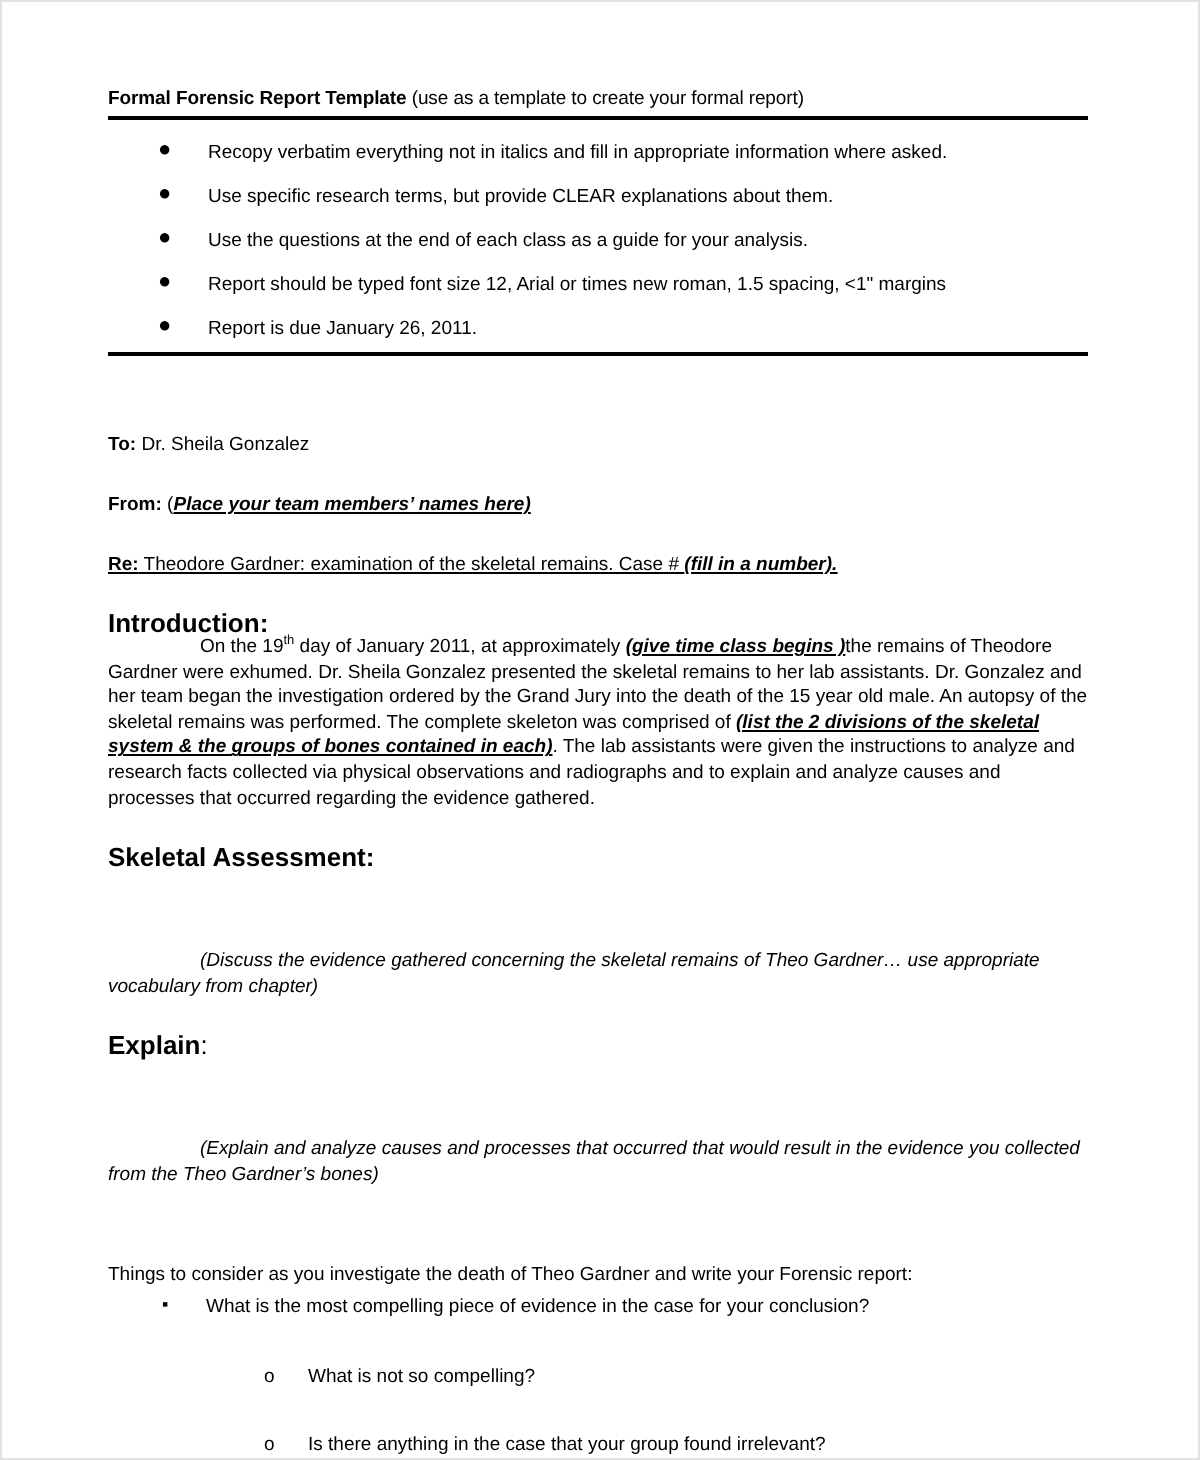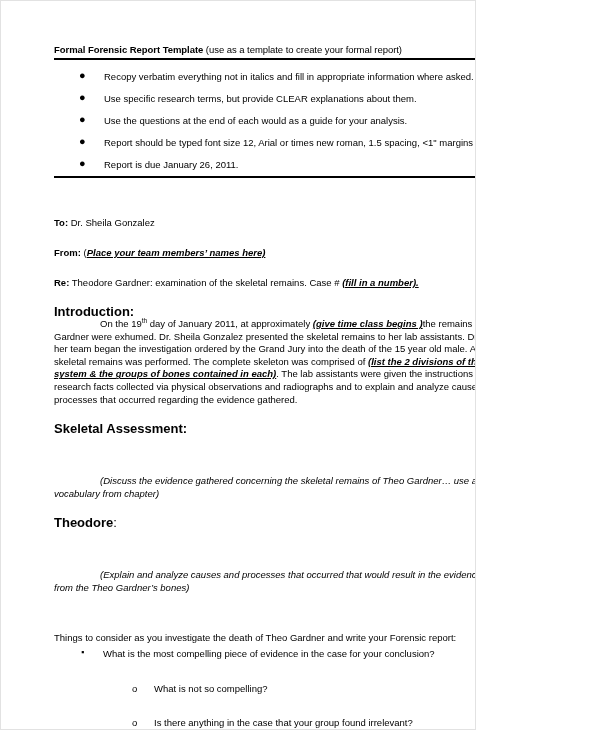--- a/index.html
+++ b/index.html
@@ -6,21 +6,21 @@
     margin: 0;
     padding: 0;
     background: #ffffff;
   }
   body {
     font-family: "Liberation Sans", sans-serif;
     color: #000000;
   }
   .page {
     position: relative;
-    width: 476px;
+    width: 600px;
     height: 730px;
     box-sizing: border-box;
     background: #ffffff;
     border: 1px solid #e2e2e2;
     overflow: hidden;
   }
   .content {
     position: absolute;
     left: 53px;
     top: 42px;
@@ -69,21 +69,21 @@
     line-height: 13px;
   }
   
   .memo-block { margin-top: 38px; }
   .memo-line {
     font-size: 9.5px;
     line-height: 13px;
     margin-bottom: 17px;
     white-space: nowrap;
   }
-  .memo-line:last-child { margin-bottom: 4px; }
+  .memo-line:last-child { margin-bottom: 4px; text-decoration: underline; }
   .lbl { font-weight: bold; }
   .bi-u {
     font-weight: bold;
     font-style: italic;
     text-decoration: underline;
   }
   
   .section { margin-top: 16px; }
   .section-head {
     font-size: 13px;
@@ -158,21 +158,21 @@
       <li>
         <span class="bullet-mark">●</span>
         <span>Recopy verbatim everything not in italics and fill in appropriate information where asked.</span>
       </li>
       <li>
         <span class="bullet-mark">●</span>
         <span>Use specific research terms, but provide CLEAR explanations about them.</span>
       </li>
       <li>
         <span class="bullet-mark">●</span>
-        <span>Use the questions at the end of each would as a guide for your analysis.</span>
+        <span>Use the questions at the end of each class as a guide for your analysis.</span>
       </li>
       <li>
         <span class="bullet-mark">●</span>
         <span>Report should be typed font size 12, Arial or times new roman, 1.5 spacing, &lt;1" margins</span>
       </li>
       <li>
         <span class="bullet-mark">●</span>
         <span>Report is due January 26, 2011.</span>
       </li>
     </ul>
@@ -194,21 +194,21 @@
       <div class="section-head">Introduction:</div>
       <div class="para indent"><span>On the 19</span><sup>th</sup><span> day of January 2011, at approximately </span><span class="bi-u">(give time class begins )</span><span>the remains of Theodore Gardner were exhumed.  Dr. Sheila Gonzalez presented the skeletal remains to her lab assistants. Dr. Gonzalez and her team began the investigation ordered by the Grand Jury into the death of the 15 year old male.  An autopsy of the skeletal remains was performed.  The complete skeleton was comprised of </span><span class="bi-u">(list the 2 divisions of the skeletal system &amp; the groups of bones contained in each)</span><span>. The lab assistants were given the instructions to analyze and research facts collected via physical observations and radiographs and to explain and analyze causes and processes that occurred regarding the evidence gathered.</span></div>
     </div>
 
     <div class="section">
       <div class="section-head">Skeletal Assessment:</div>
       <div class="para indent it">(Discuss the evidence gathered concerning the skeletal remains of Theo Gardner… use appropriate vocabulary from chapter)</div>
     </div>
 
     <div class="section">
-      <div class="section-head"><span>Theodore</span><span class="plain">:</span></div>
+      <div class="section-head"><span>Explain</span><span class="plain">:</span></div>
       <div class="para indent it">(Explain and analyze causes and processes that occurred that would result in the evidence you collected from the Theo Gardner’s bones)</div>
     </div>
 
 
     <div class="footer-block">
       <div class="footer-lead">Things to consider as you investigate the death of Theo Gardner and write your Forensic report:</div>
       <ul class="q-list">
         <li class="lvl1">
           <span class="mark">▪</span>
           <span>What is the most compelling piece of evidence in the case for your conclusion?</span>

